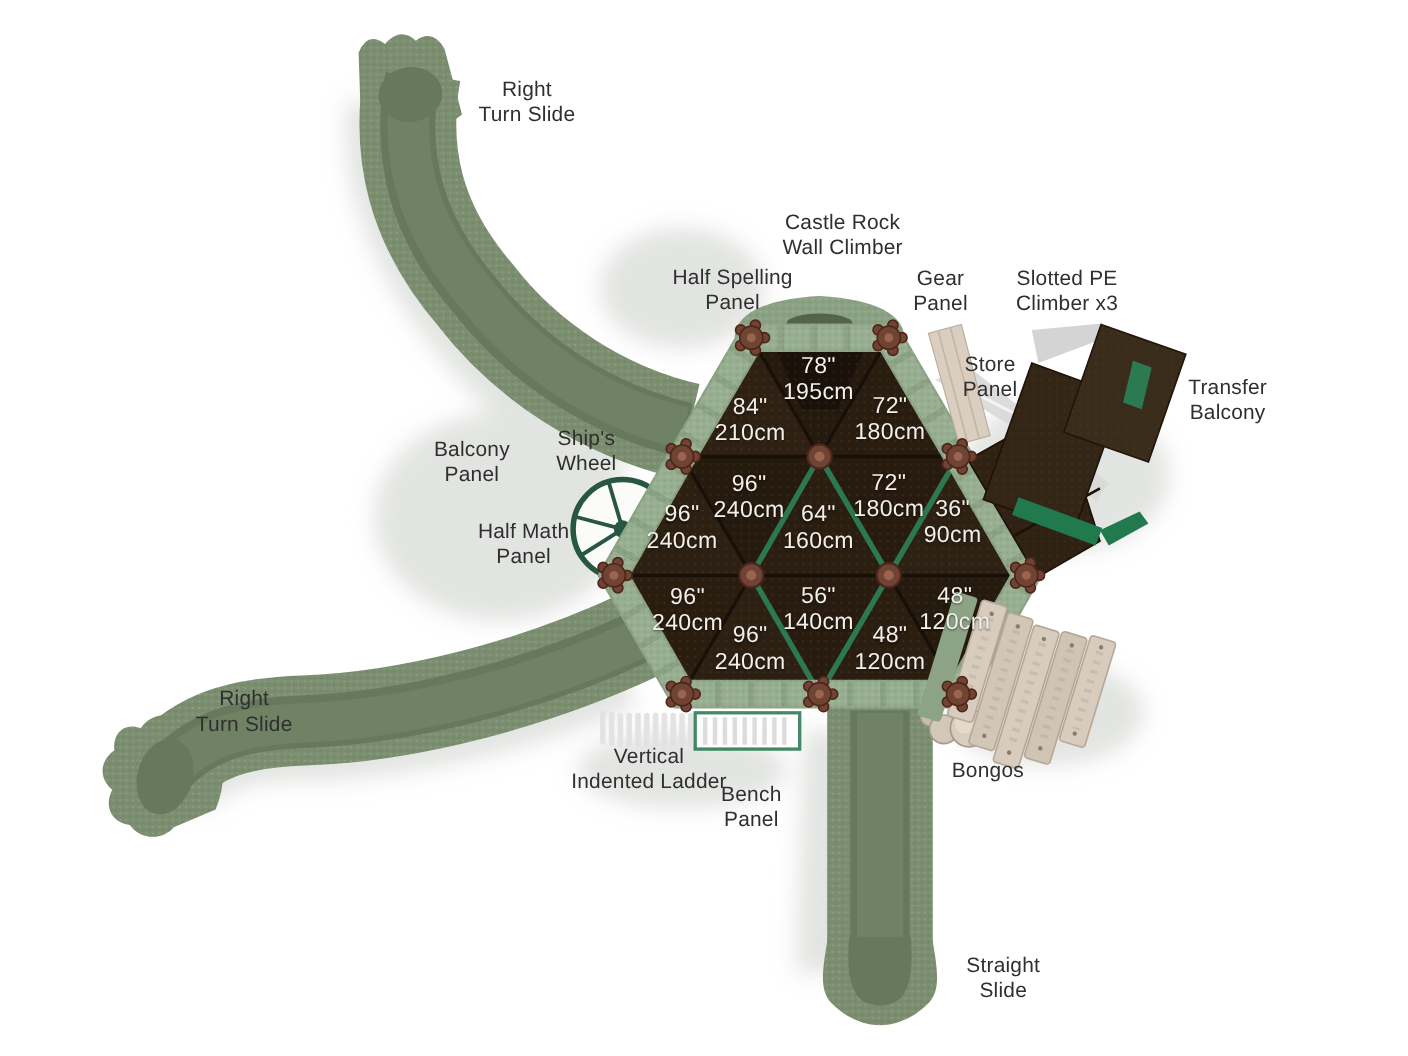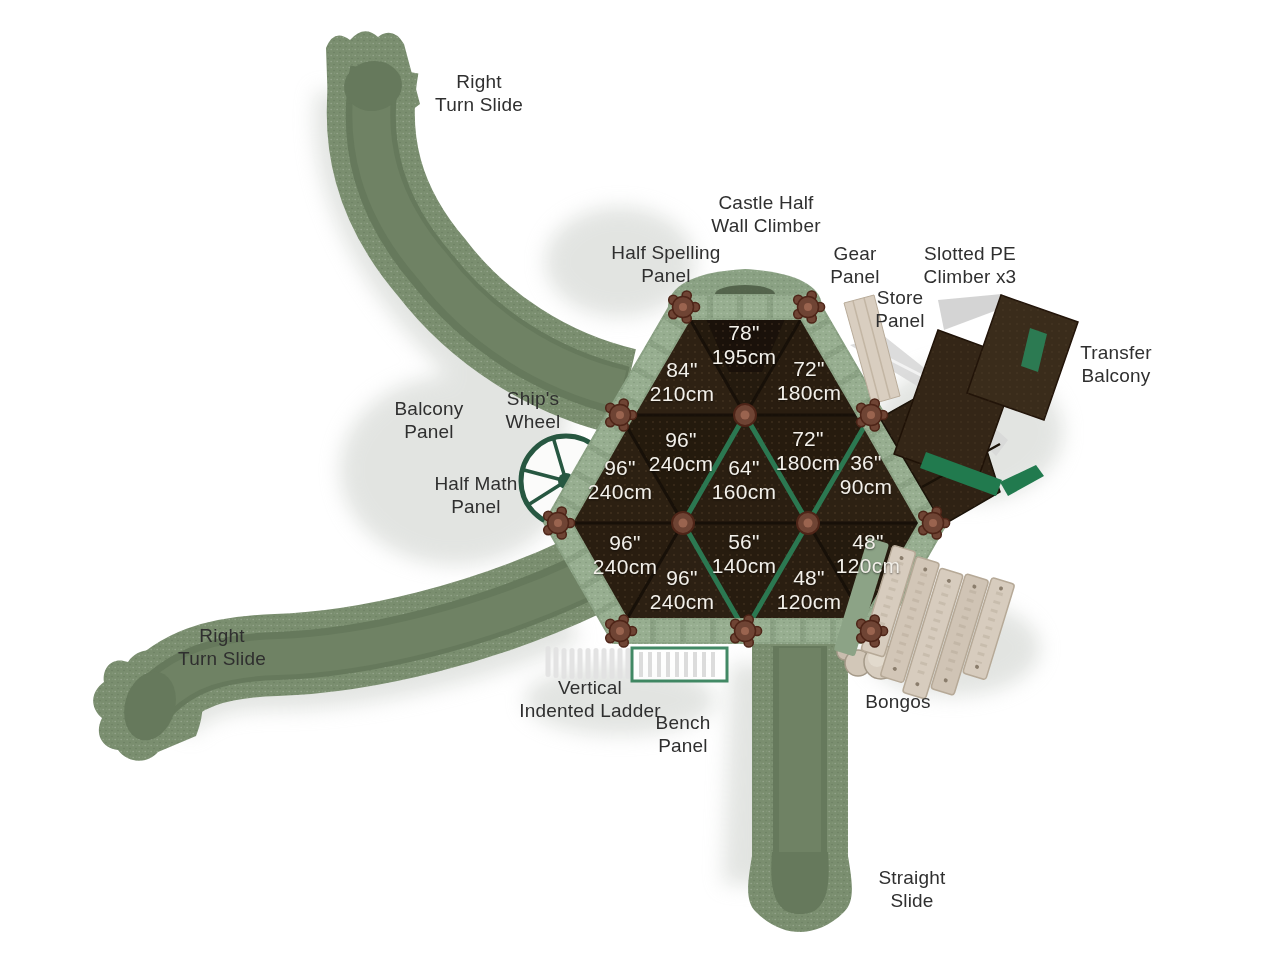--- a/index.html
+++ b/index.html
@@ -214,29 +214,29 @@
     <use href="#post" transform="translate(558,523)"></use>
     <use href="#post" transform="translate(620,415)"></use>
     <use href="#postplain" transform="translate(745,415)"></use>
     <use href="#postplain" transform="translate(683,523)"></use>
     <use href="#postplain" transform="translate(808,523)"></use>
   </g>
 </svg>
 
 <div class="lbl" style="left:479px;top:94px">Right
 Turn Slide</div>
-<div class="lbl" style="left:766px;top:215px">Castle Half
+<div class="lbl" style="left:766px;top:215px">Castle Rock
 Wall Climber</div>
 <div class="lbl" style="left:666px;top:265px">Half Spelling
 Panel</div>
 <div class="lbl" style="left:855px;top:266px">Gear
 Panel</div>
 <div class="lbl" style="left:970px;top:266px">Slotted PE
 Climber x3</div>
-<div class="lbl" style="left:900px;top:310px">Store
+<div class="lbl" style="left:900px;top:344px">Store
 Panel</div>
 <div class="lbl" style="left:1116px;top:365px">Transfer
 Balcony</div>
 <div class="lbl" style="left:429px;top:421px">Balcony
 Panel</div>
 <div class="lbl" style="left:533px;top:411px">Ship's
 Wheel</div>
 <div class="lbl" style="left:476px;top:496px">Half Math
 Panel</div>
 <div class="lbl" style="left:222px;top:648px">Right

